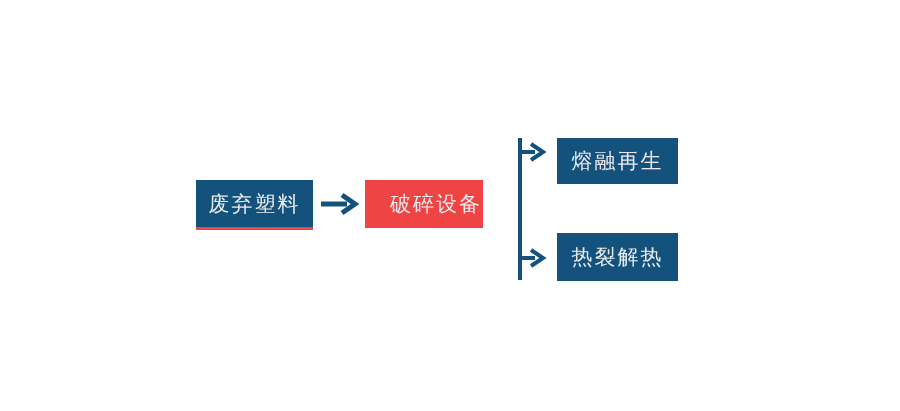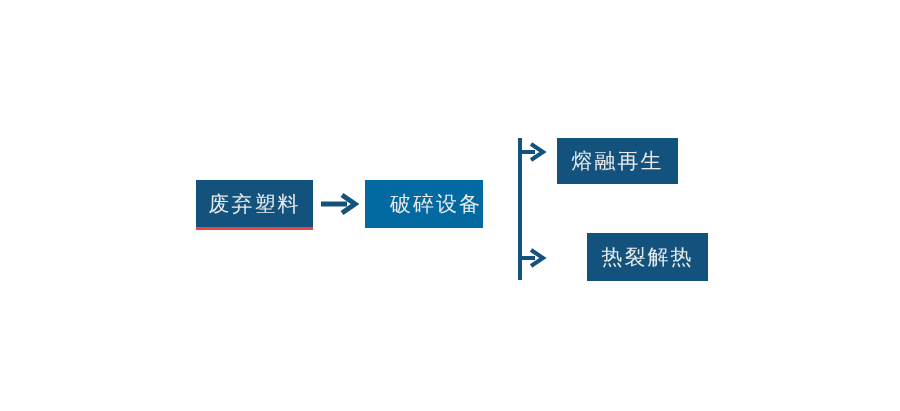--- a/index.html
+++ b/index.html
@@ -19,40 +19,40 @@
     justify-content: center;
     color: #e8eaec;
     font-size: 21px;
     letter-spacing: 2px;
     font-weight: 400;
     white-space: nowrap;
   }
   .node-waste  { left: 196px; top: 180px; width: 117px; height: 50px; border-bottom: 3px solid #ef4444; }
   .node-crush  { left: 365px; top: 180px; width: 118px; height: 48px; }
   .node-melt   { left: 557px; top: 138px; width: 121px; height: 46px; }
-  .node-pyro   { left: 587px; top: 233px; width: 121px; height: 48px; }
+  .node-pyro   { left: 557px; top: 233px; width: 121px; height: 48px; }
   .arrow-svg { position: absolute; display: block; }
   .arrow-main   { left: 320px; top: 191px; }
   .arrow-branch { left: 516px; top: 136px; }
 </style>
 </head>
 <body>
 
 <div class="canvas">
 
   <div class="node node-waste" style="background-color: rgb(20, 82, 126);">
     <span>废弃塑料</span>
   </div>
 
   <svg class="arrow-svg arrow-main" width="42" height="26" viewBox="0 0 42 26">
     <path d="M1,13 H27" stroke="#14527e" stroke-width="5" fill="none"></path>
     <polyline points="22,4 35,13 22,22" stroke="#14527e" stroke-width="5" fill="none"></polyline>
   </svg>
 
-  <div class="node node-crush" style="background-color: #0369a1; padding-left: 24px;">
+  <div class="node node-crush" style="background-color: #ef4444; padding-left: 24px;">
     <span>破碎设备</span>
   </div>
 
   <svg class="arrow-svg arrow-branch" width="34" height="148" viewBox="0 0 34 148">
     <path d="M4,2 V144" stroke="#14527e" stroke-width="4" fill="none"></path>
     <path d="M4,16 H19" stroke="#14527e" stroke-width="4" fill="none"></path>
     <polyline points="15,8 27,16 15,24" stroke="#14527e" stroke-width="4" fill="none"></polyline>
     <path d="M4,122 H19" stroke="#14527e" stroke-width="4" fill="none"></path>
     <polyline points="15,114 27,122 15,130" stroke="#14527e" stroke-width="4" fill="none"></polyline>
   </svg>

